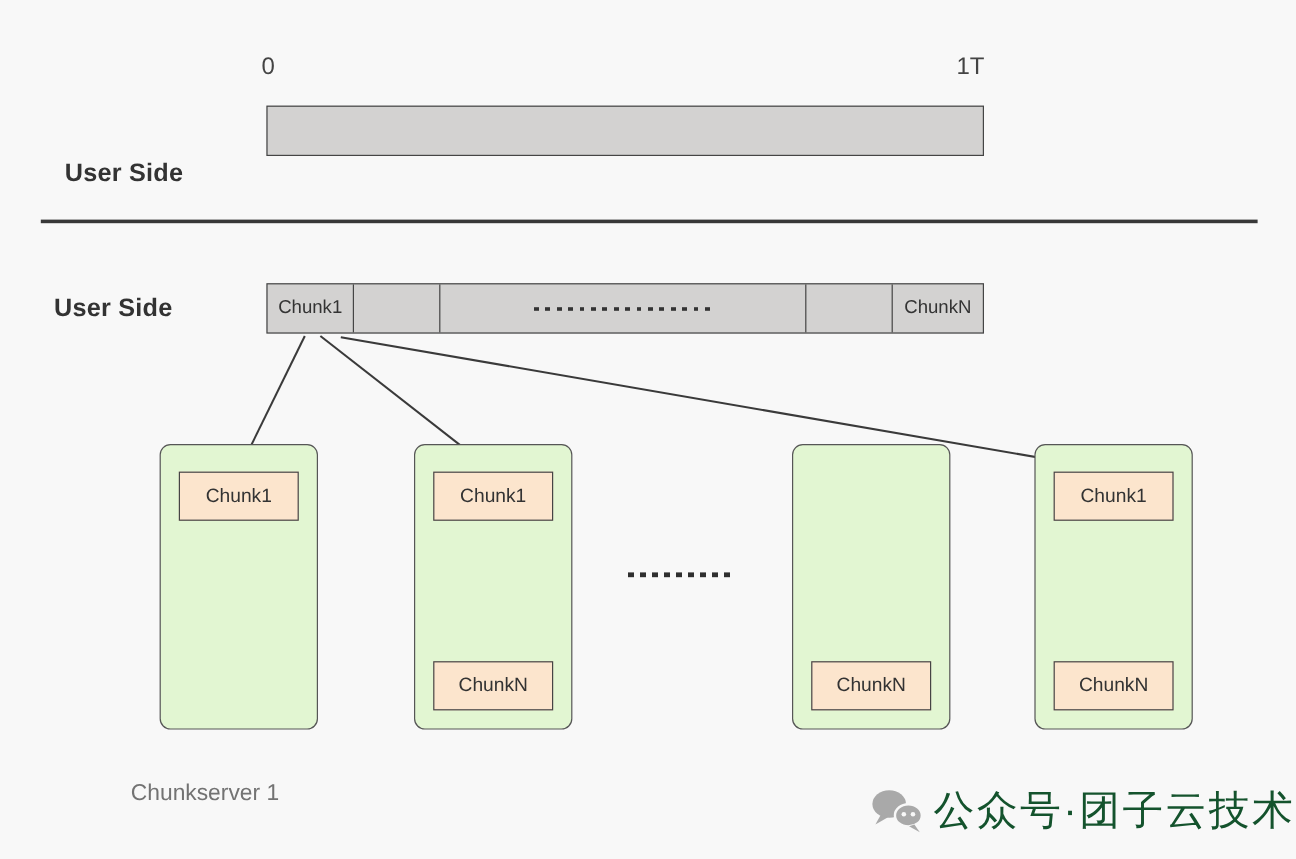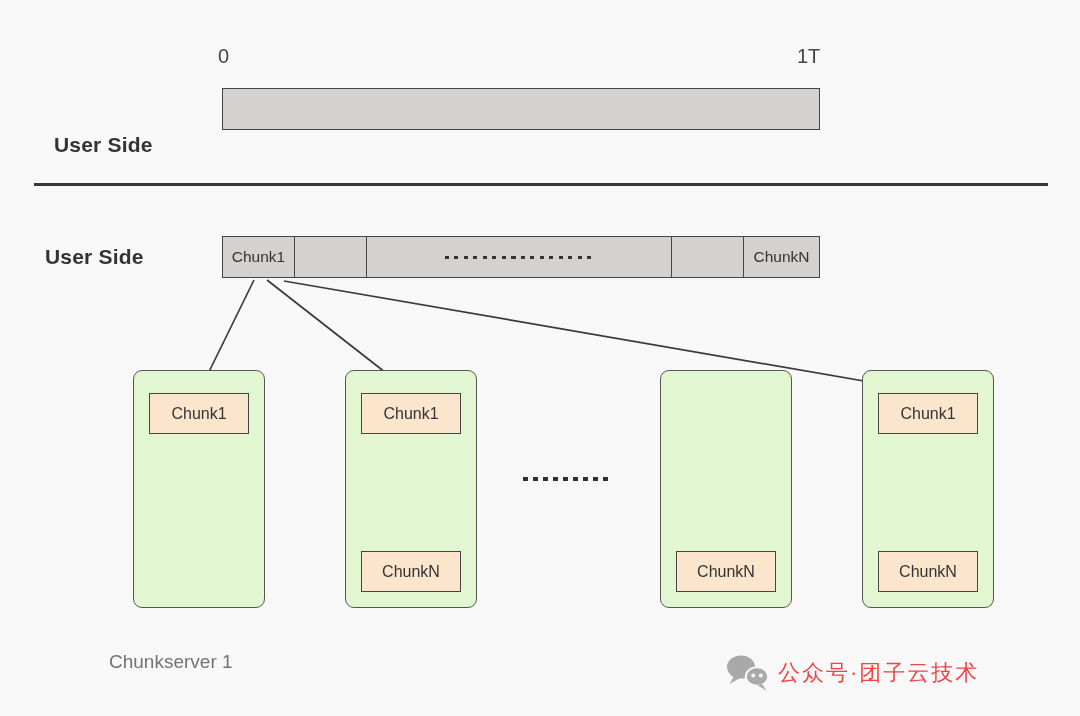--- a/index.html
+++ b/index.html
@@ -32,21 +32,21 @@
   .chunk.bottom{top:180px;}
 
   .mid-dots{position:absolute;left:523px;top:477px;width:86px;height:3.5px;
        background:repeating-linear-gradient(90deg,#2f2f2f 0 5px,transparent 5px 10px);}
 
   .srv-label{position:absolute;top:651px;width:180px;font-size:19px;
        color:#737373;z-index:3;}
 
   .watermark{position:absolute;left:725px;top:653px;display:flex;align-items:center;gap:7px;
        z-index:2;}
-  .watermark-text{font-size:22px;color:#ef4444;letter-spacing:2px;
+  .watermark-text{font-size:34px;color:#14532d;letter-spacing:2px;
        font-family:"Liberation Sans","DejaVu Sans",sans-serif;}
 </style>
 </head>
 <body>
 
 <div class="stage">
 
   <div class="side-label" style="left:54px;top:98px;margin-top:35px;">User Side</div>
   <div class="scale-label" style="left:218px;top:45px;">0</div>
   <div class="scale-label" style="left:797px;top:45px;">1T</div>

